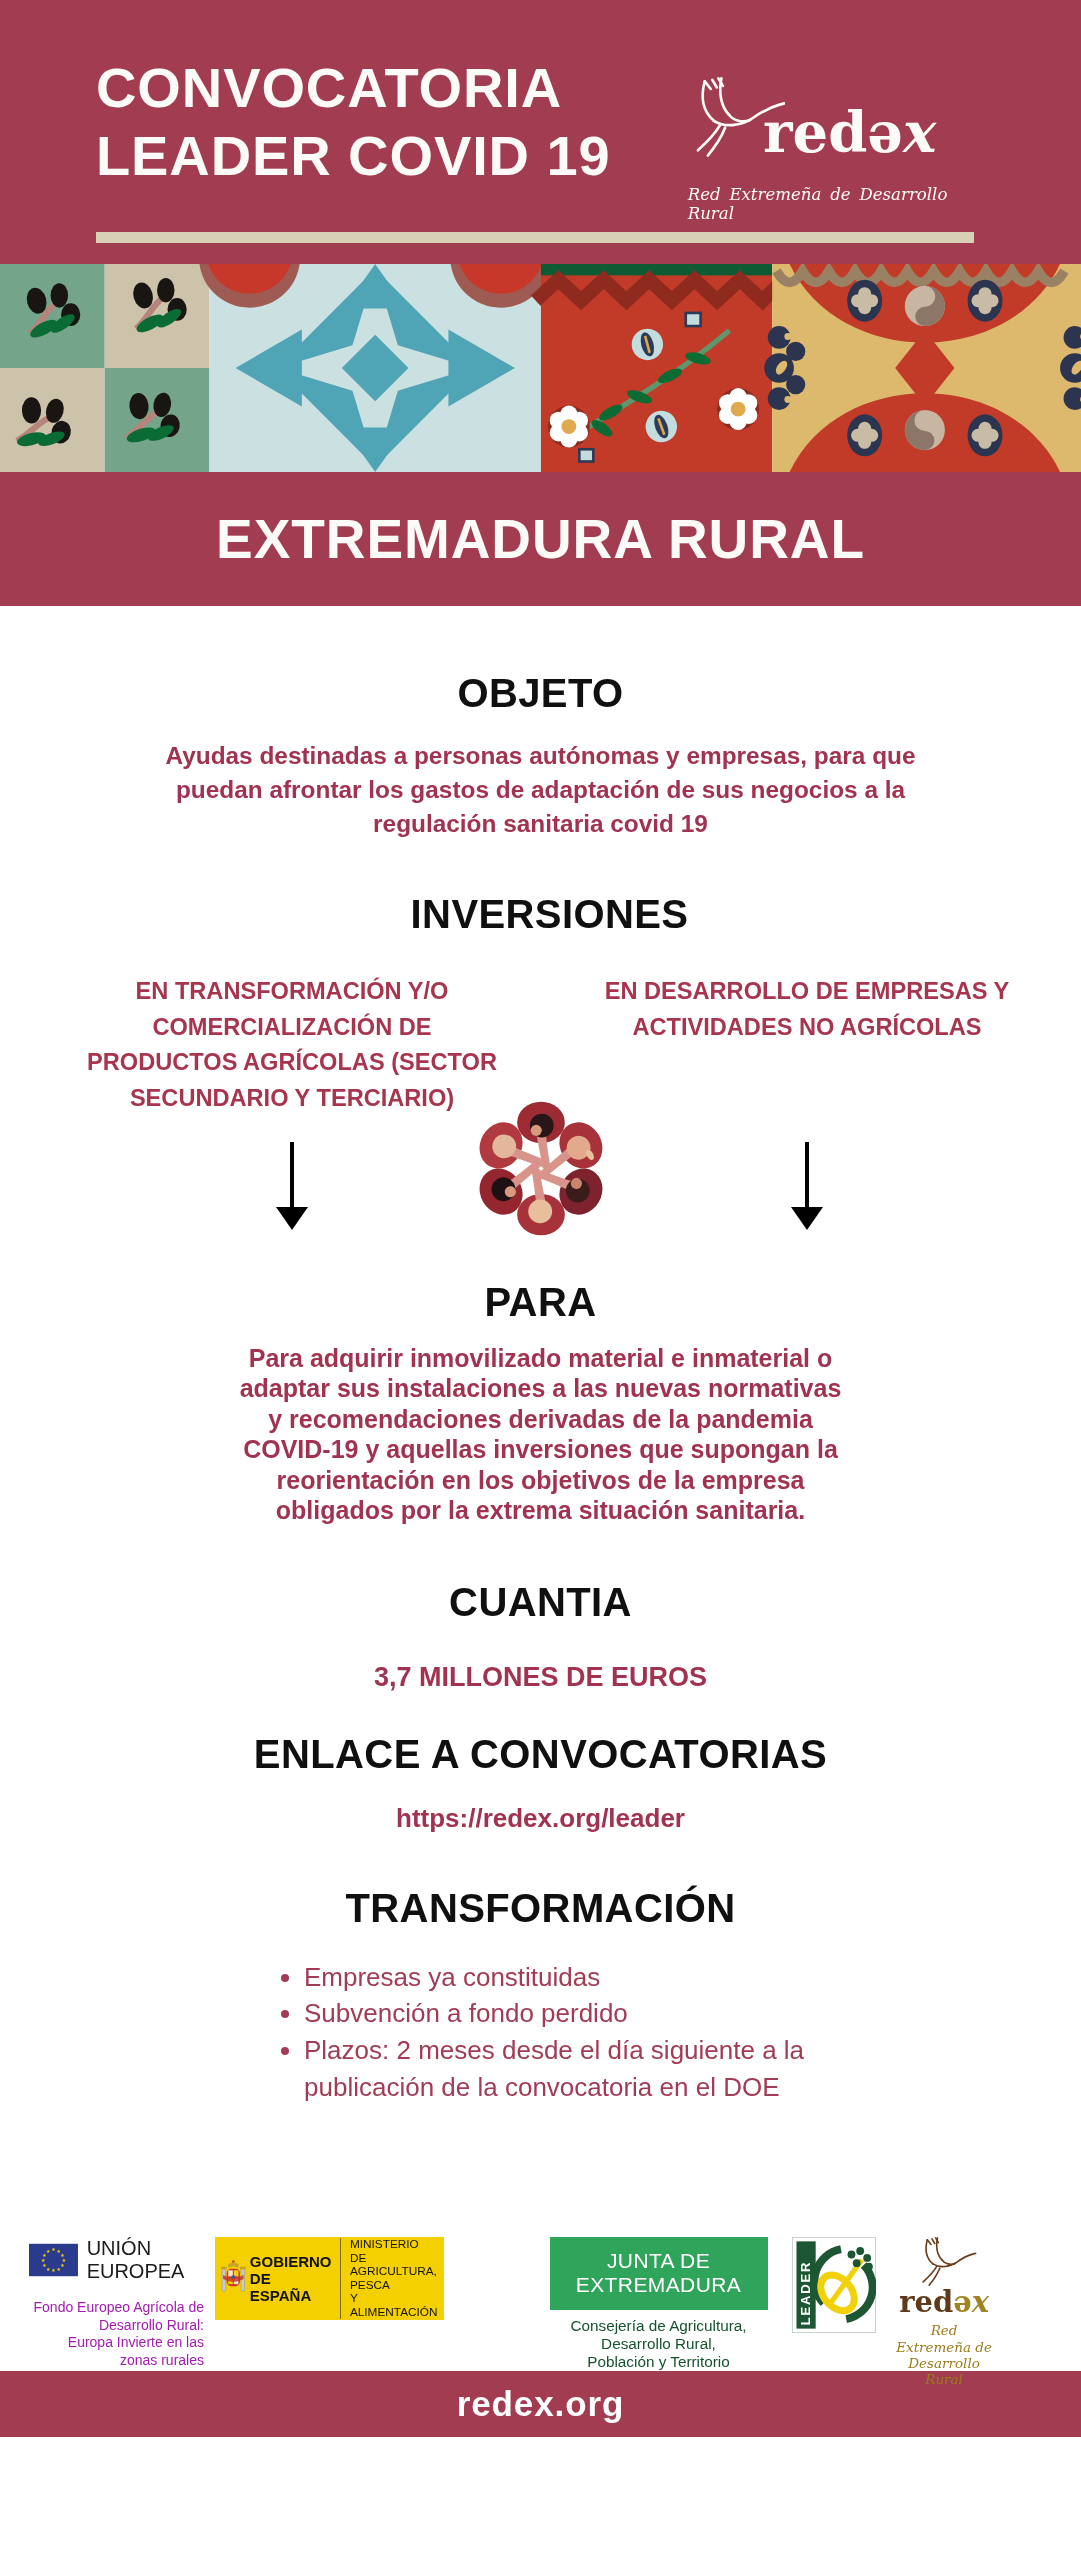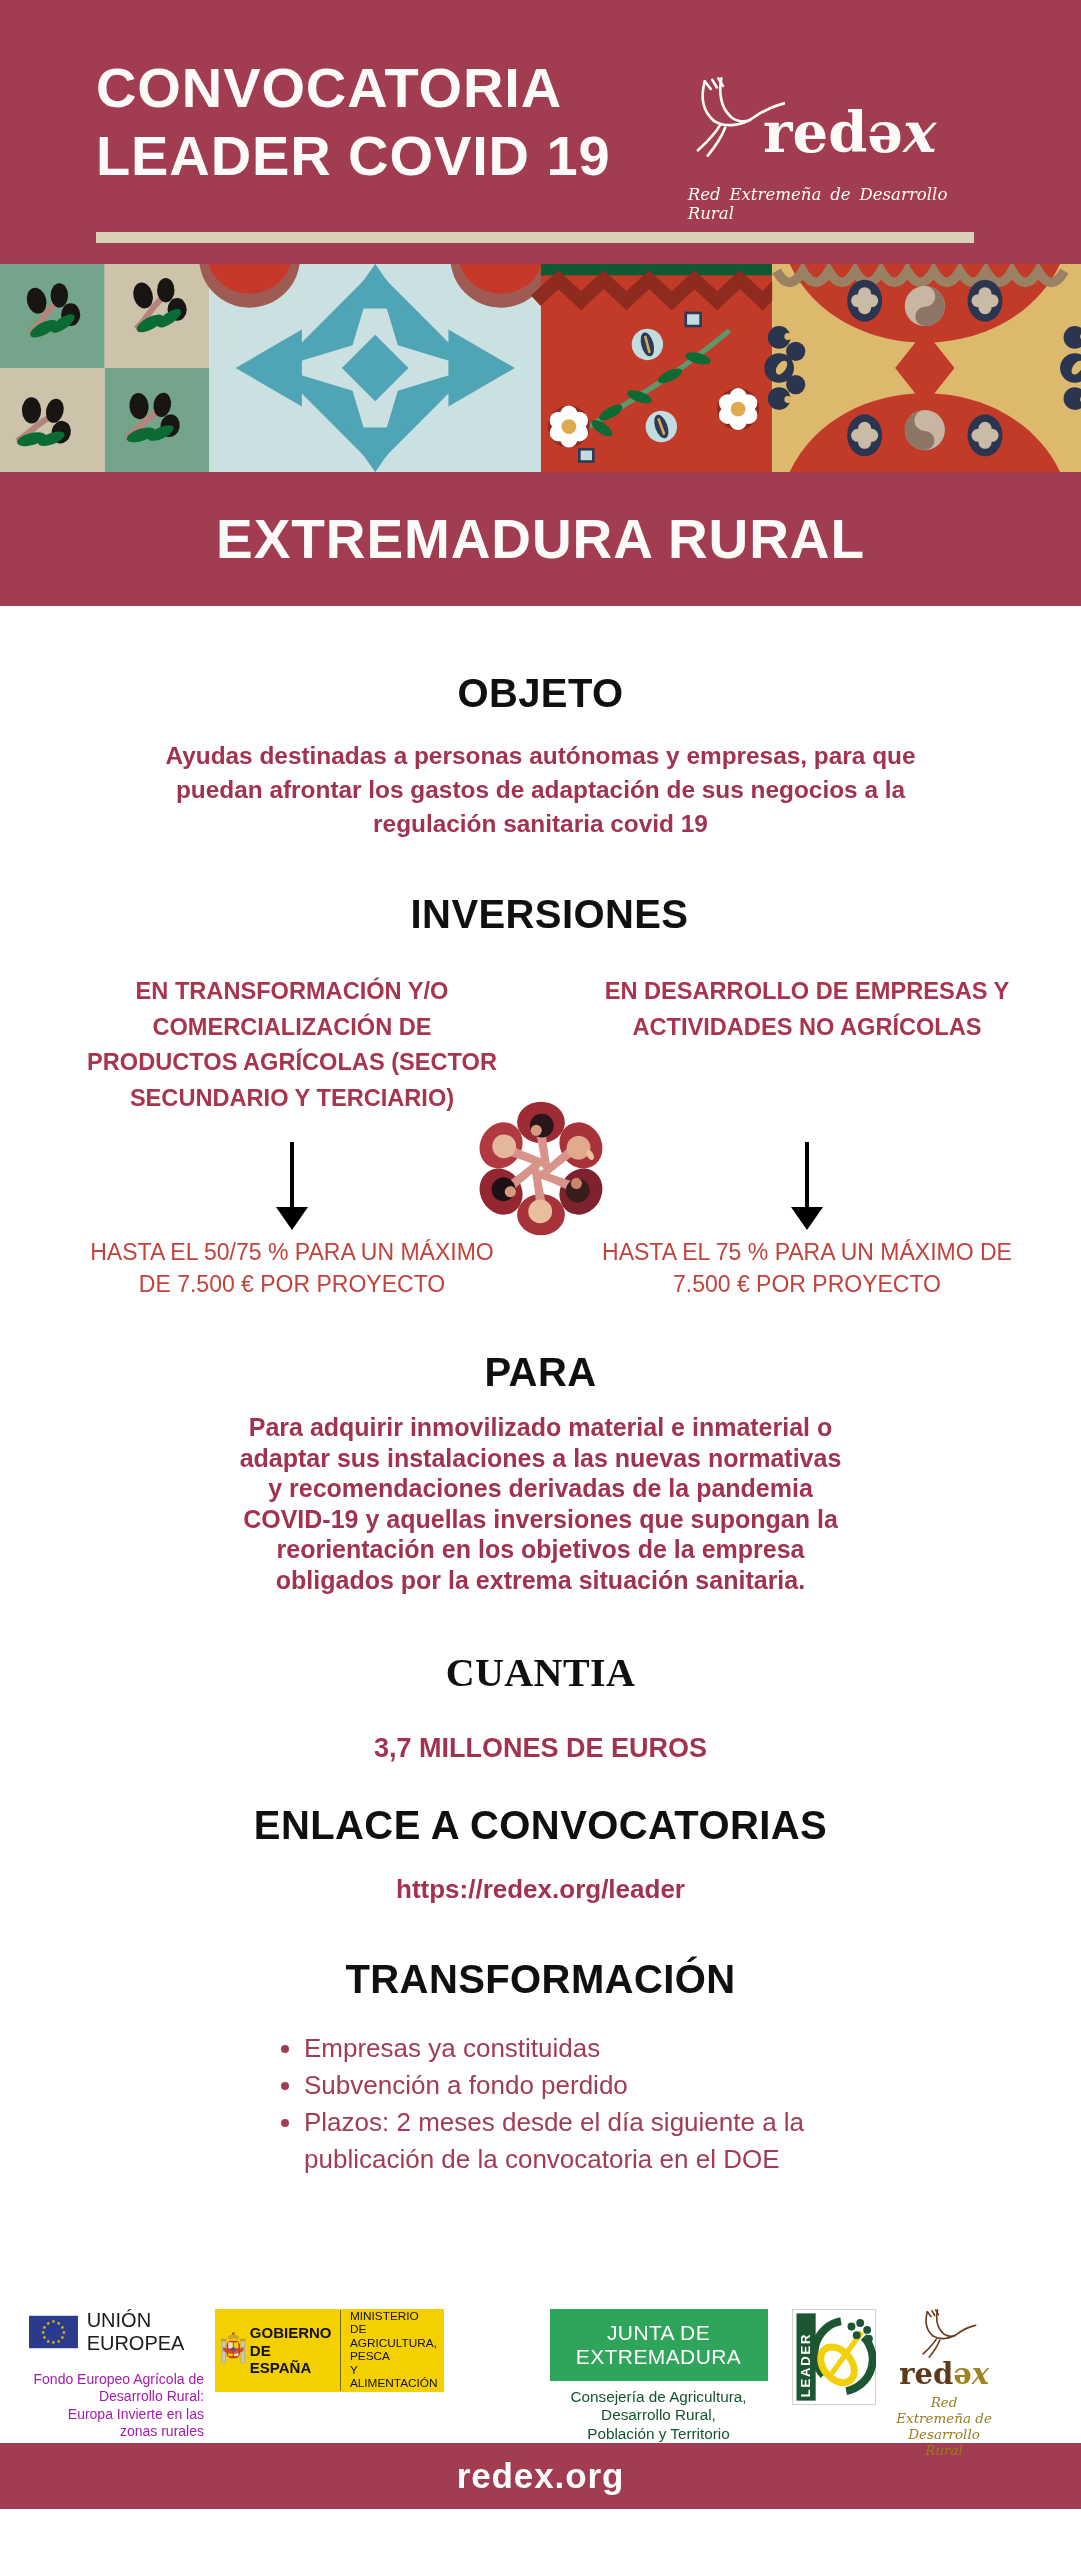--- a/index.html
+++ b/index.html
@@ -33,21 +33,21 @@
   .col{width:410px;text-align:center;color:#A8354E;font-weight:700;font-size:23.6px;line-height:1.5;}
   .arrow-row,.hasta-row{display:flex;justify-content:space-between;width:925px;margin:26px auto 0;}
   .arrow-wrap{width:410px;display:flex;justify-content:center;height:89px;}
   .arrow{position:relative;width:4.4px;height:65px;background:#000;}
   .arrow::after{content:"";position:absolute;top:100%;left:50%;transform:translateX(-50%);border:16.6px solid transparent;border-top:23px solid #000;border-bottom:0;}
   .hasta-row{margin-top:5.2px;}
   .hasta{width:410px;text-align:center;color:#C2423C;font-size:23px;line-height:1.4;}
   .people{position:absolute;left:50%;top:197px;transform:translateX(-50%);}
   .h-para{margin-top:49px;}
   .p-para{width:620px;margin:17.5px auto 0;text-align:center;color:#A13350;font-weight:700;font-size:25px;line-height:1.22;}
-  .h-cuantia{margin-top:54px;font-family:Liberation Serif, serif;}
+  .h-cuantia{margin-top:54px;}
   .p-cuantia{margin:37px auto 0;text-align:center;color:#A13350;font-weight:700;font-size:27px;}
   .h-enlace{margin-top:39px;}
   .p-enlace{display:block;margin:26px auto 0;text-align:center;color:#A13350;font-weight:700;font-size:26px;text-decoration:none;}
   .h-carac{margin-top:52px;}
   .carac-list{width:593px;margin:28px 0 0 269px;padding-left:35px;color:#A23C55;font-size:26px;line-height:1.42;}
   .carac-list li{margin:0;}
 
   
   .logos{display:flex;align-items:flex-start;margin:131px 0 0 29px;height:127px;}
   .eu-block{width:175px;}
@@ -218,24 +218,20 @@
     <div class="col">EN TRANSFORMACIÓN Y/O COMERCIALIZACIÓN DE PRODUCTOS AGRÍCOLAS (SECTOR SECUNDARIO Y TERCIARIO)</div>
     <div class="col">EN DESARROLLO DE EMPRESAS Y ACTIVIDADES NO AGRÍCOLAS</div>
   </div>
   <div class="arrow-row">
     <div class="arrow-wrap">
         <div class="arrow"></div>
       </div>
     <div class="arrow-wrap">
         <div class="arrow"></div>
       </div>
-  </div>
-  <div class="hasta-row">
-    <div class="hasta">HASTA EL 50/75 % PARA UN MÁXIMO DE 7.500 € POR PROYECTO</div>
-    <div class="hasta">HASTA EL 75 % PARA UN MÁXIMO DE 7.500 € POR PROYECTO</div>
   </div>
   <svg class="people" width="159" height="159" viewBox="-100 -100 200 200">
     <g transform="rotate(0)">
       <ellipse cx="0" cy="-58" rx="30" ry="26" fill="#9C2B33"></ellipse>
       <path d="M-6,-44 C-3,-28 0,-14 2,0 L12,-2 C9,-18 7,-34 6,-46 Z" fill="#D8938A"></path>
       <circle cx="1" cy="-54" r="15" fill="#2A1518"></circle>
         <circle cx="-6" cy="-48" r="7" fill="#D79A7F"></circle>
     </g>
     <g transform="rotate(60)">
       <ellipse cx="0" cy="-58" rx="30" ry="26" fill="#A83239"></ellipse>

